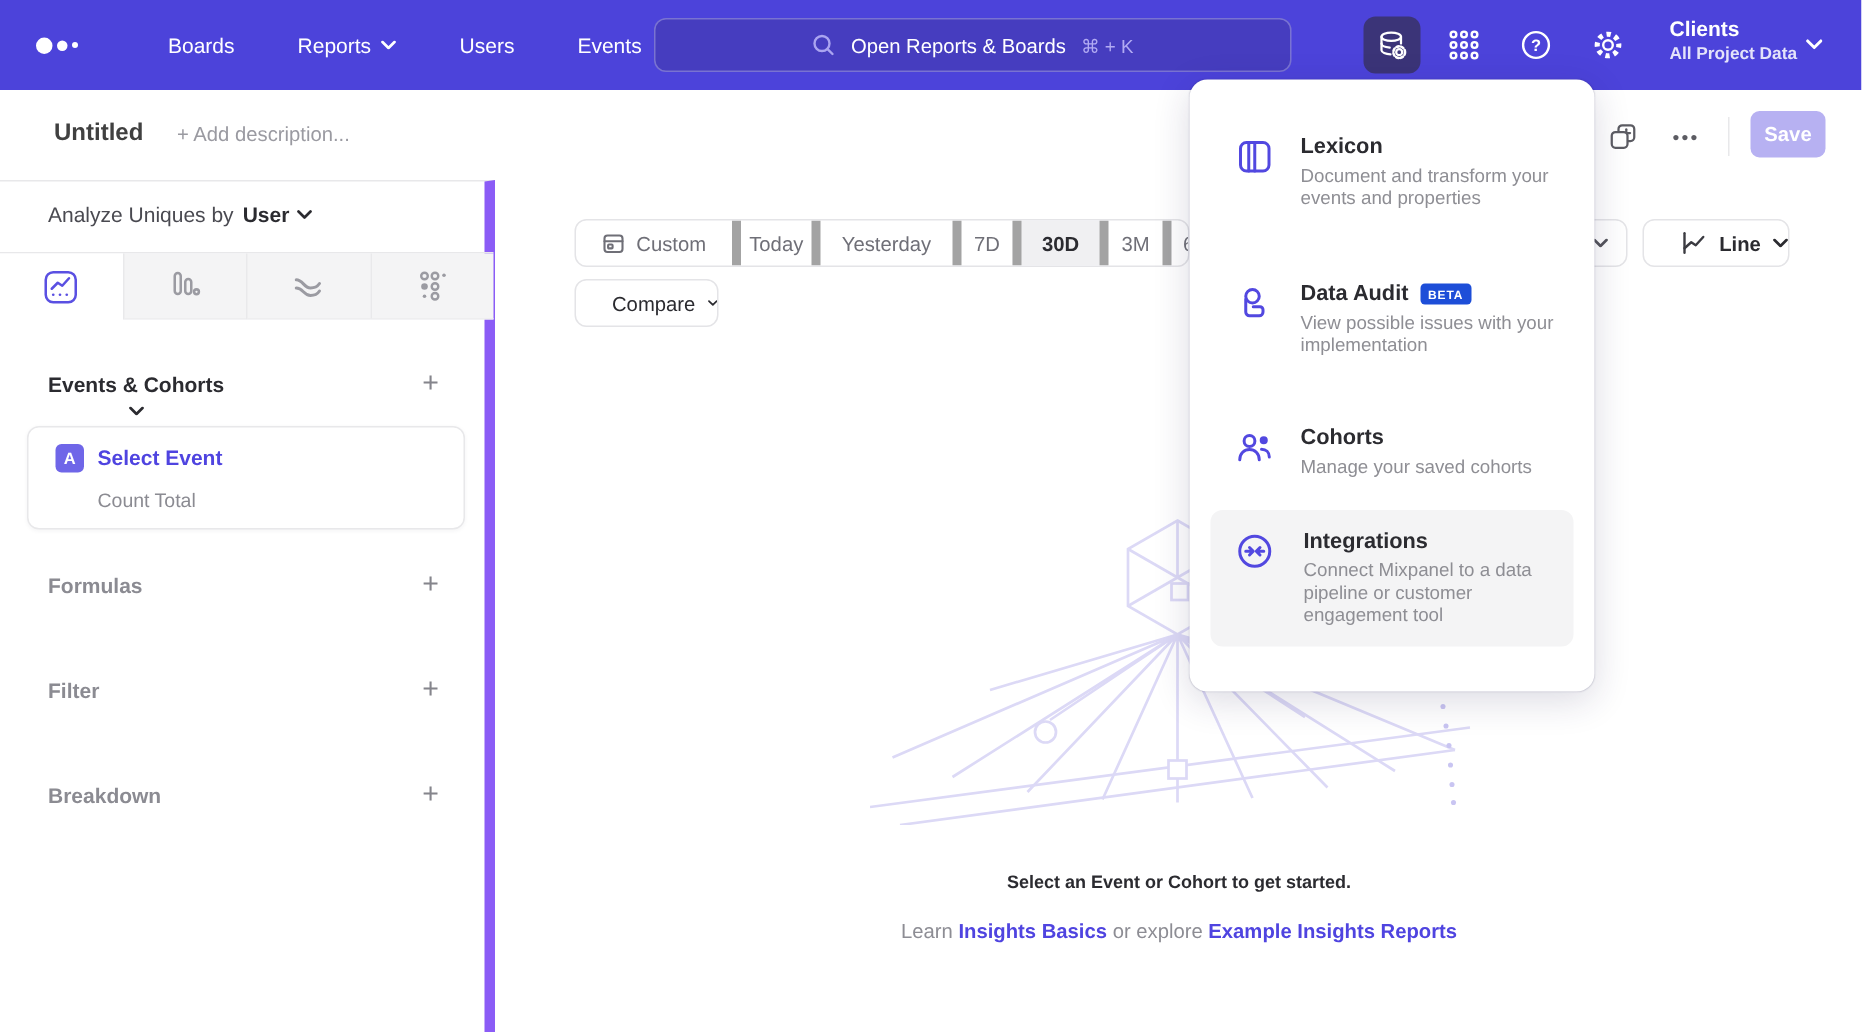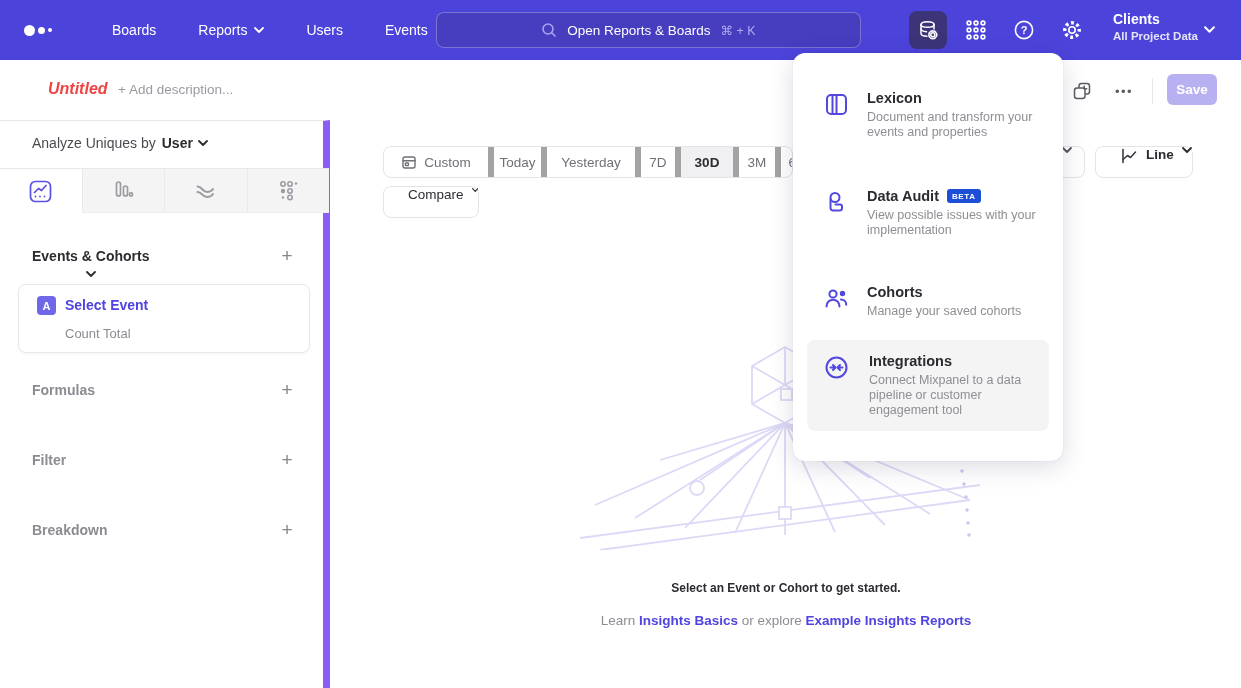--- a/index.html
+++ b/index.html
@@ -19,21 +19,21 @@
   .nav-search .shortcut { color:#b2abf3; font-size:12.5px; }
   .nav-icon-btn { position:absolute; top:11px; width:38px; height:38px; border-radius:8px; display:flex; align-items:center; justify-content:center; color:#fff; cursor:pointer; }
   .nav-icon-btn.active { background:#3b3478; }
   .nav-account { position:absolute; left:1113px; top:10px; color:#fff; cursor:pointer; }
   .nav-account .org { font-size:14px; font-weight:700; line-height:19px; }
   .nav-account .proj { font-size:11.5px; font-weight:700; color:rgba(255,255,255,.85); line-height:15px; }
   .nav-account-chev { position:absolute; left:1204px; top:26px; color:#fff; }
 
   
   .rheader { position:absolute; left:0; top:60px; width:1241px; height:60px; background:#fff; z-index:10; }
-  .rtitle { position:absolute; left:48px; top:20px; font-size:16px; font-weight:700; color:#ef4444;font-style:italic; }
+  .rtitle { position:absolute; left:36px; top:20px; font-size:16px; font-weight:700; color:#404040; }
   .rdesc { position:absolute; left:118px; top:22px; font-size:13.5px; color:#9a9aa1; cursor:text; }
   .hdr-icon { position:absolute; top:18px; width:26px; height:26px; display:flex; align-items:center; justify-content:center; color:#5c5c63; cursor:pointer; }
   .hdr-more { font-size:13px; letter-spacing:1.5px; color:#5c5c63; }
   .hdr-sep { position:absolute; left:1152px; top:18px; width:1px; height:26px; background:#e8e8ea; }
   .save-btn { position:absolute; left:1167px; top:14px; width:50px; height:31px; background:#b7b1f2; color:#fff; border:none; border-radius:6px; font-size:13.5px; font-weight:600; font-family:inherit; cursor:default; }
 
   
   .sidebar { position:absolute; left:0; top:120px; width:330px; height:568px; background:#fff; border-top:1px solid #e8e8ea; border-right:7px solid #8b5cf6; z-index:5; }
   .analyze-row { position:absolute; left:32px; top:14px; font-size:14px; color:#4a4a51; display:flex; align-items:center; gap:6px; }
   .analyze-row .val { font-weight:700; color:#2b2b30; display:flex; align-items:center; gap:5px; cursor:pointer; }
@@ -49,21 +49,21 @@
   .event-title { position:absolute; left:46px; top:12px; font-size:14px; font-weight:600; color:#4f44e0; }
   .event-sub { position:absolute; left:46px; top:41px; font-size:13px; color:#8b8b92; }
 
   
   .main { position:absolute; left:331px; top:120px; width:910px; height:568px; background:#fff; }
   .wireframe { position:absolute; left:249px; top:180px; z-index:0; }
   .seg-ctrl { position:absolute; left:52px; top:26px; width:410px; height:32px; border:1px solid #e4e4e7; border-radius:8px; background:#fff; display:flex; overflow:hidden; z-index:1; }
   .seg { height:100%; display:flex; align-items:center; justify-content:center; gap:7px; font-size:13.5px; color:#6f6f77; border-left:6px solid #a3a3a3; cursor:pointer; flex:none; }
   .seg:first-child { border-left:none; }
   .seg.selected { background:#f0f0f2; color:#2b2b30; font-weight:700; }
-  .btn { position:absolute; height:32px; border:1px solid #e4e4e7; border-radius:8px; background:#fff; display:flex; justify-content:center; gap:8px; font-size:13.5px; color:#2b2b30; cursor:pointer; z-index:1;padding-left:24px; }
+  .btn { position:absolute; height:32px; border:1px solid #e4e4e7; border-radius:8px; background:#fff; display:flex; align-items:center; justify-content:center; gap:8px; font-size:13.5px; color:#2b2b30; cursor:pointer; z-index:1;padding-left:24px; }
   .compare-btn { left:52px; top:66px; width:96px; font-weight:500; }
   .hidden-btn { left:674px; top:26px; width:80px; justify-content:flex-end; padding-right:12px; color:#55555c; }
   .line-btn { left:764px; top:26px; width:98px; font-weight:600; }
 
   .empty-title { position:absolute; left:0; top:461px; width:910px; text-align:center; font-size:12px; font-weight:700; color:#2b2b30; z-index:1; }
   .empty-links { position:absolute; left:0; top:493px; width:910px; text-align:center; font-size:13.5px; color:#8d8d94; z-index:1; }
   .empty-links .lnk { color:#4f44e0; font-weight:700; cursor:pointer; }
 
   
   .panel { position:absolute; left:793px; top:53px; width:270px; height:408px; background:#fff; border-radius:12px; box-shadow:0 6px 24px rgba(35,32,80,.16), 0 0 1px rgba(35,32,80,.2); z-index:40; padding:24px 14px 22px; }

